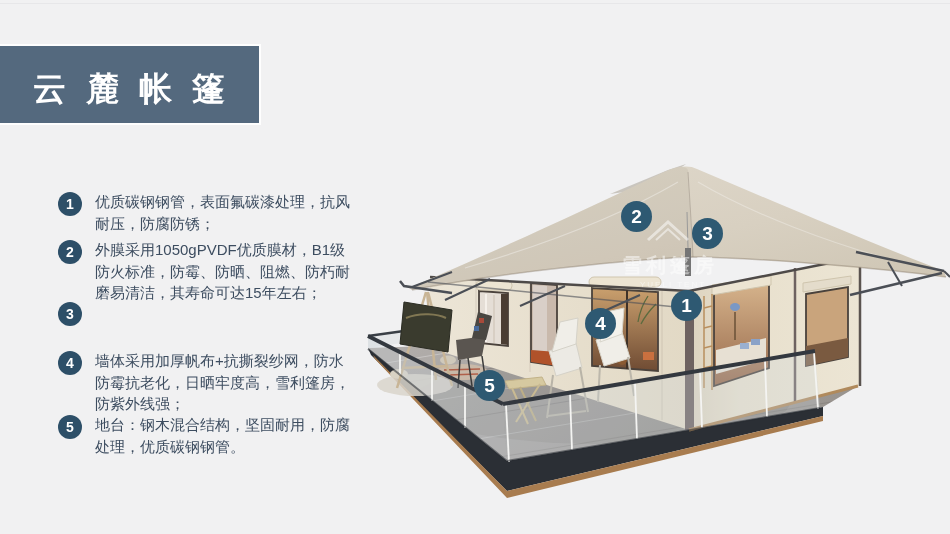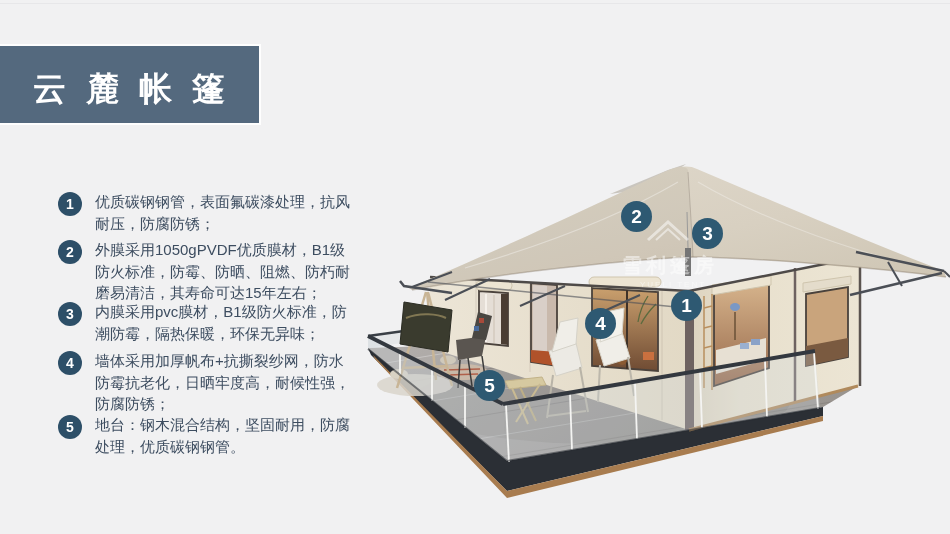--- a/index.html
+++ b/index.html
@@ -39,25 +39,24 @@
   <div class="feature" style="top:191px">
     <div class="fnum">1</div>
     <div class="ftext">优质碳钢钢管，表面氟碳漆处理，抗风耐压，防腐防锈；</div>
   </div>
   <div class="feature" style="top:239px">
     <div class="fnum">2</div>
     <div class="ftext">外膜采用1050gPVDF优质膜材，B1级防火标准，防霉、防晒、阻燃、防朽耐磨易清洁，其寿命可达15年左右；</div>
   </div>
   <div class="feature" style="top:301px">
     <div class="fnum">3</div>
-    <div class="ftext">内膜采用pvc膜材，B1级防火标准，防潮防霉，隔热保暖，环保无异味；</div>
   </div>
   <div class="feature" style="top:350px">
     <div class="fnum">4</div>
-    <div class="ftext">墙体采用加厚帆布+抗撕裂纱网，防水防霉抗老化，日晒牢度高，耐候性强，防腐防锈；</div>
+    <div class="ftext">墙体采用加厚帆布+抗撕裂纱网，防水防霉抗老化，日晒牢度高，雪利篷房，防紫外线强；</div>
   </div>
   <div class="feature" style="top:414px">
     <div class="fnum">5</div>
     <div class="ftext">地台：钢木混合结构，坚固耐用，防腐处理，优质碳钢钢管。</div>
   </div>
 
   <svg class="tent-svg" viewBox="0 0 950 534">
     <defs>
       <linearGradient id="gRoof" x1="0" y1="0" x2="1" y2="1">
         <stop offset="0" stop-color="#e0d9cc"></stop>

